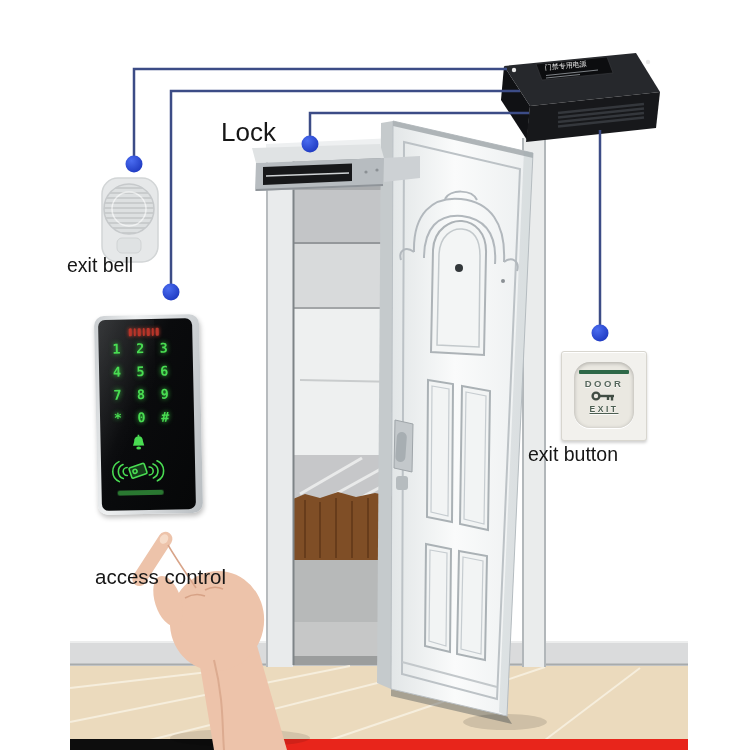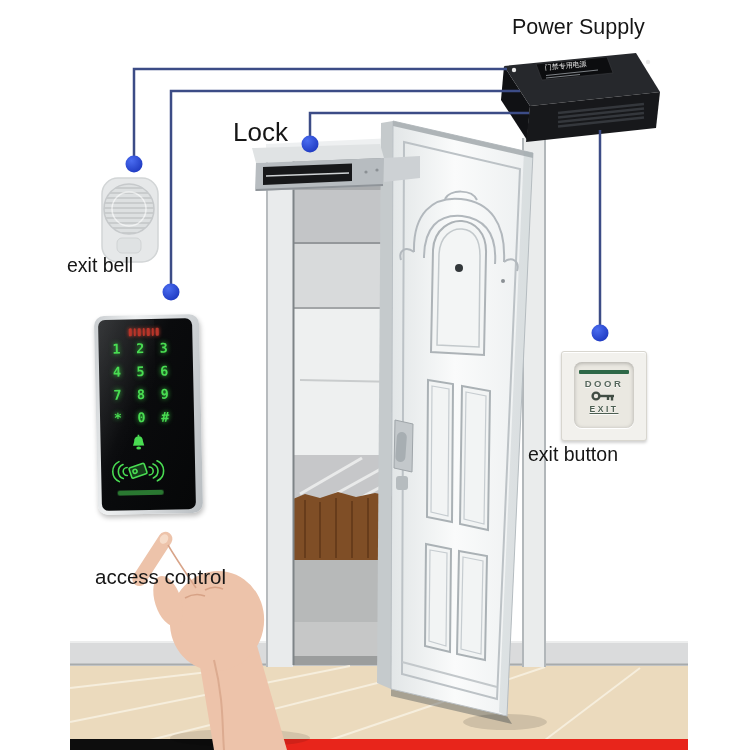--- a/index.html
+++ b/index.html
@@ -1,21 +1,21 @@
 <!DOCTYPE html>
 <html><head>
 <meta charset="utf-8">
 <style>
   html,body{margin:0;padding:0;background:#fff;}
   .scene{position:relative;width:750px;height:750px;background:#fff;overflow:hidden;
          font-family:"Liberation Sans", sans-serif;}
   .scene svg.base{position:absolute;left:0;top:0;}
   .lbl{position:absolute;color:#161616;white-space:nowrap;}
   .lbl-power{left:512px;top:15px;font-size:21.5px;}
-  .lbl-lock{left:233px;top:117px;font-size:26px;text-align:right;}
+  .lbl-lock{left:221px;top:117px;font-size:26px;text-align:right;}
   .lbl-bell{left:67px;top:254px;font-size:19.5px;}
   .lbl-access{left:95px;top:517px;font-size:20.5px;margin-top:48px;}
   .lbl-exit{left:528px;top:443px;font-size:19.5px;}
 
   
   .keypad{position:absolute;left:96px;top:315px;width:105px;height:199px;
     transform:rotate(-1.2deg);border-radius:10px;
     background:linear-gradient(100deg,#c9cdd0 0%,#eef0f1 30%,#b8bdc1 100%);
     padding:4px 7px 4px 4px;box-sizing:border-box;box-shadow:1px 3px 5px rgba(0,0,0,.25);}
   .kp-face{width:100%;height:100%;border-radius:7px;position:relative;overflow:hidden;
@@ -31,21 +31,21 @@
   .kp-bell{position:absolute;left:28px;top:114px;}
   .kp-rfid{position:absolute;left:8px;top:139px;}
   .kp-logo{position:absolute;left:16px;top:171px;width:46px;height:5px;border-radius:2px;
     background:rgba(70,210,80,.55);filter:blur(.7px);}
 
   
   .exit-plate{position:absolute;left:561px;top:351px;width:86px;height:90px;
     background:#f2f1ed;border:1px solid #d8d6cf;border-radius:3px;
     box-shadow:0 2px 3px rgba(0,0,0,.18), inset 0 1px 0 #fff;box-sizing:border-box;}
   .exit-inner{position:absolute;left:12px;right:12px;top:10px;bottom:12px;background:#eae8e1;
-    border-radius:8px;box-shadow:inset 0 1px 4px rgba(0,0,0,.28), 0 1px 0 #fff;
+    border-radius:16px;box-shadow:inset 0 1px 4px rgba(0,0,0,.28), 0 1px 0 #fff;
     display:flex;flex-direction:column;align-items:center;}
   .exit-stripe{margin:8px auto 4px;width:50px;height:4px;background:#2e6847;border-radius:1px;}
   .exit-door-txt{font-size:9.5px;font-weight:bold;letter-spacing:2.5px;color:#57675c;
     text-shadow:0 1px 0 rgba(255,255,255,.8);}
   .exit-exit-txt{font-size:8.5px;font-weight:bold;letter-spacing:2.5px;color:#4c5e51;
     text-shadow:0 1px 0 rgba(255,255,255,.8);text-decoration:underline;}
 </style>
 </head>
 <body>
 
@@ -283,19 +283,18 @@
       <svg width="26" height="15" viewBox="0 0 26 15" fill="none" stroke="#414d44" stroke-width="2.4">
         <circle cx="5" cy="7" r="3.4"></circle>
           <line x1="8.5" y1="7" x2="23" y2="7"></line>
         <line x1="17" y1="7" x2="17" y2="11"></line>
           <line x1="21" y1="7" x2="21" y2="11.5"></line>
       </svg>
       <div class="exit-exit-txt">EXIT</div>
     </div>
   </div>
 
-  <div class="lbl lbl-power">Power Supply</div>
   <div class="lbl lbl-lock">Lock</div>
   <div class="lbl lbl-bell">exit bell</div>
   <div class="lbl lbl-access">access control</div>
   <div class="lbl lbl-exit">exit button</div>
 
 </div>
 
 </body></html>

